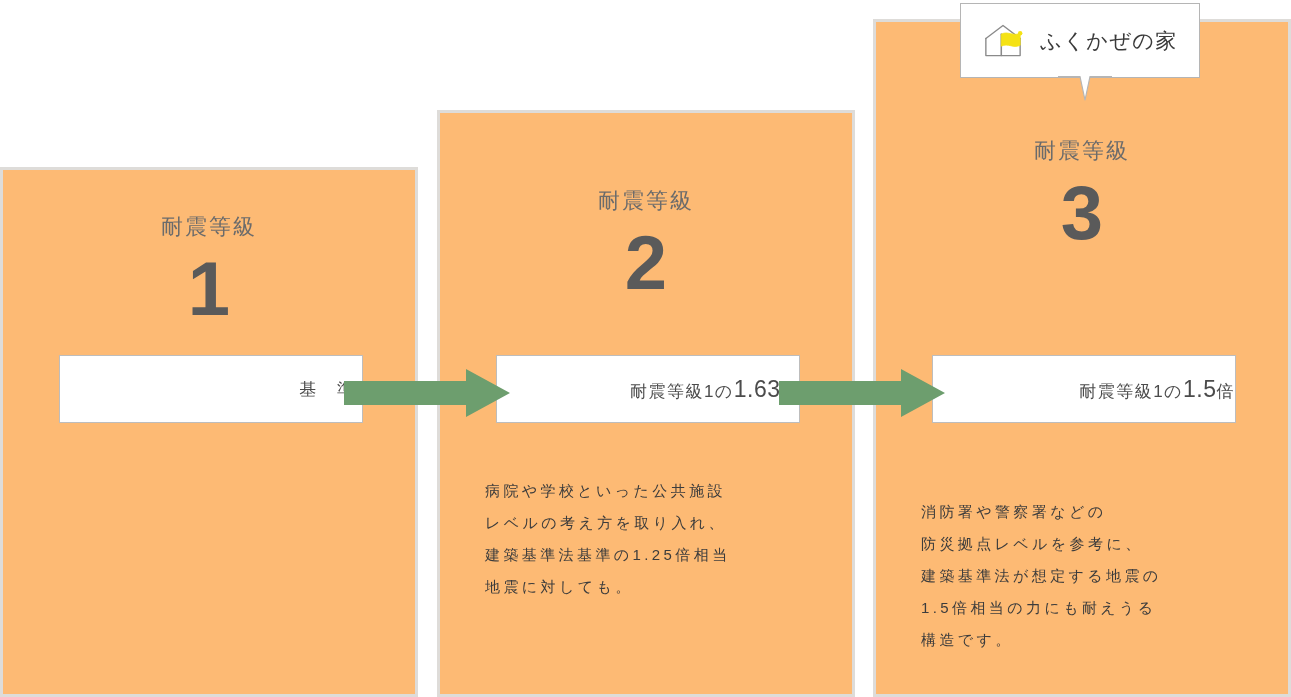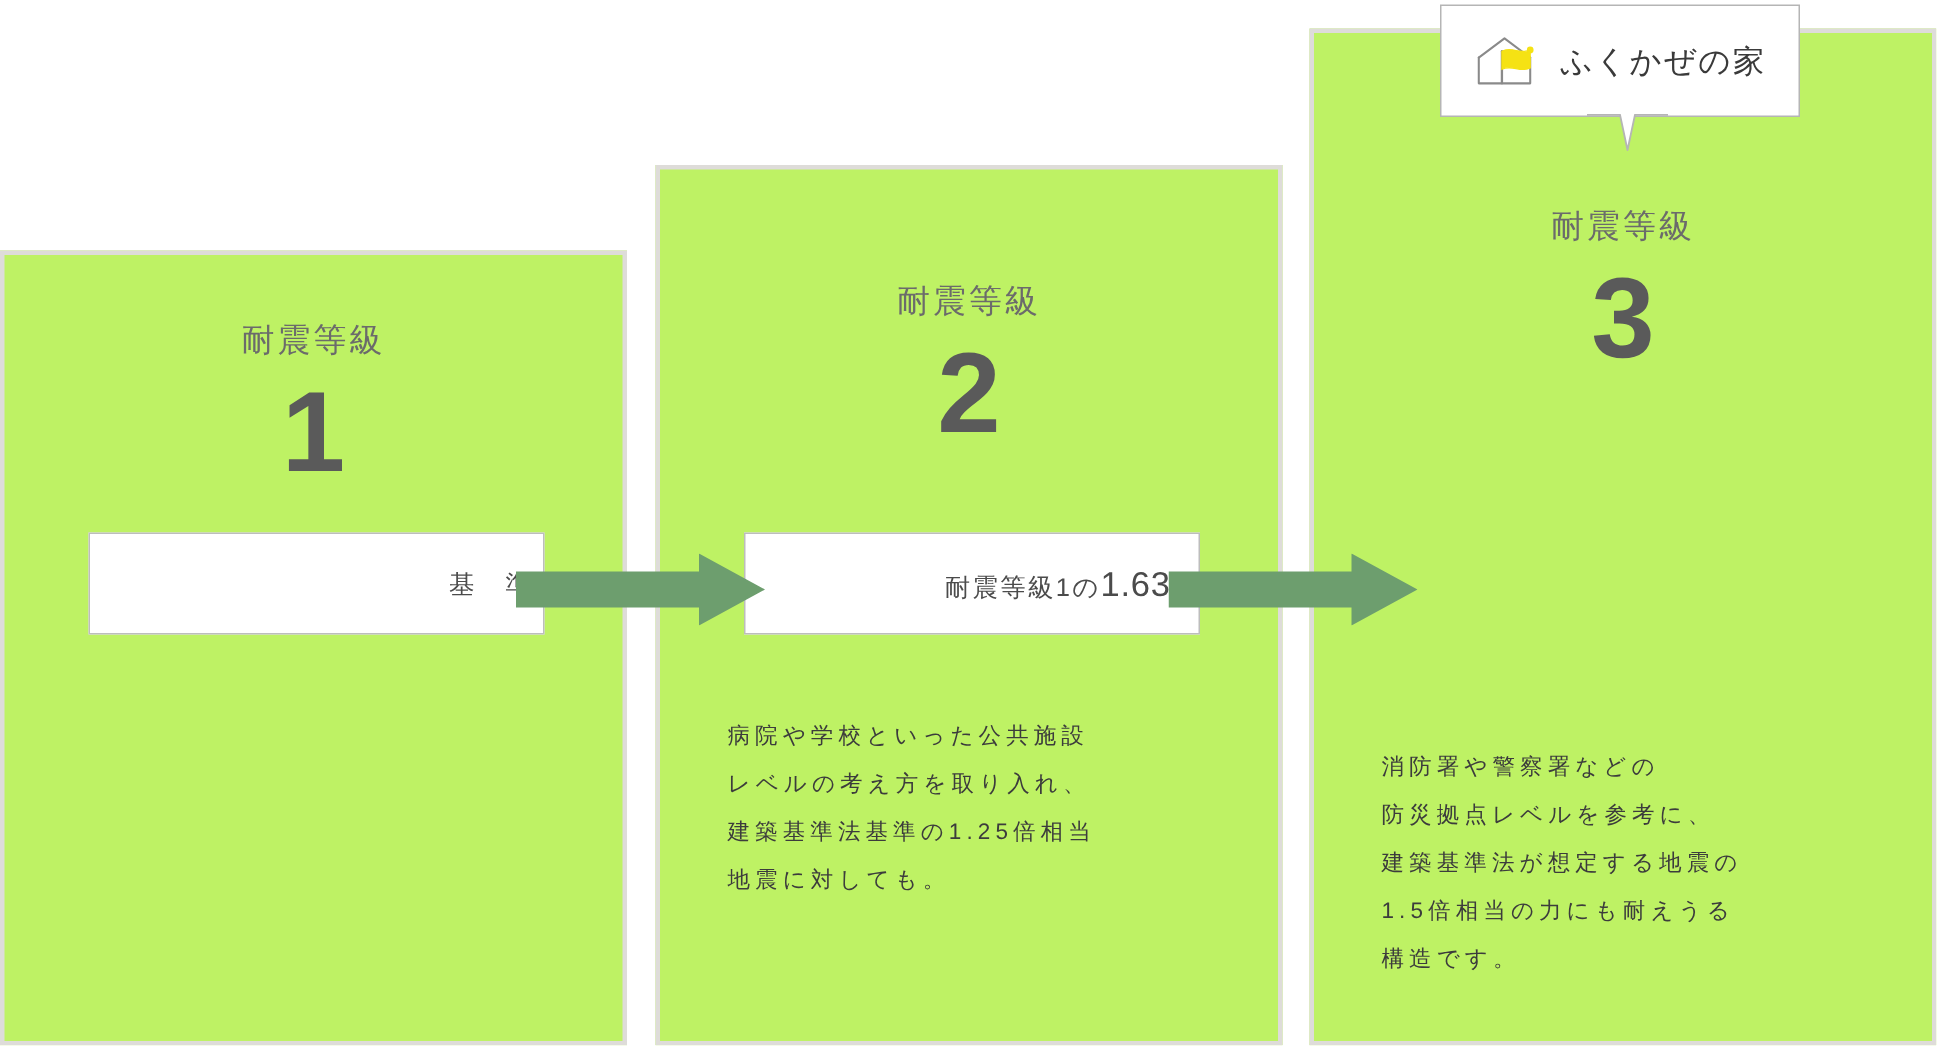--- a/index.html
+++ b/index.html
@@ -16,21 +16,21 @@
     width: 1291px;
     height: 697px;
     overflow: hidden;
     background: #ffffff;
   }
 
   
   .card {
     position: absolute;
     box-sizing: border-box;
-    background: #bef264;
+    background: #fdba74;
     border: 3px solid #dedcd9;
     text-align: center;
   }
   .card--g1 { left: 0px;    top: 167px; width: 418px; height: 530px; }
   .card--g2 { left: 437px;  top: 110px; width: 418px; height: 587px; }
   .card--g3 { left: 873px;  top: 19px;  width: 418px; height: 678px; }
 
   .card-heading {
     color: #6b6b6b;
     font-size: 22px;
@@ -165,20 +165,23 @@
     </div>
     <div class="card-body">病院や学校といった公共施設
 レベルの考え方を取り入れ、
 建築基準法基準の1.25倍相当
 地震に対しても。</div>
   </div>
 
   <div class="card card--g3">
     <div class="card-heading">耐震等級</div>
     <div class="card-grade">3</div>
+    <div class="label-box">
+      <span class="label-text"><span>耐震等級1の</span><span class="big">1.5</span><span>倍</span></span>
+    </div>
     <div class="card-body">消防署や警察署などの
 防災拠点レベルを参考に、
 建築基準法が想定する地震の
 1.5倍相当の力にも耐えうる
 構造です。</div>
   </div>
 
   <svg class="arrow arrow--a1" viewBox="0 0 166 48">
     <polygon points="0,12 122,12 122,0 166,24 122,48 122,36 0,36" fill="#6d9e6e"></polygon>
   </svg>

